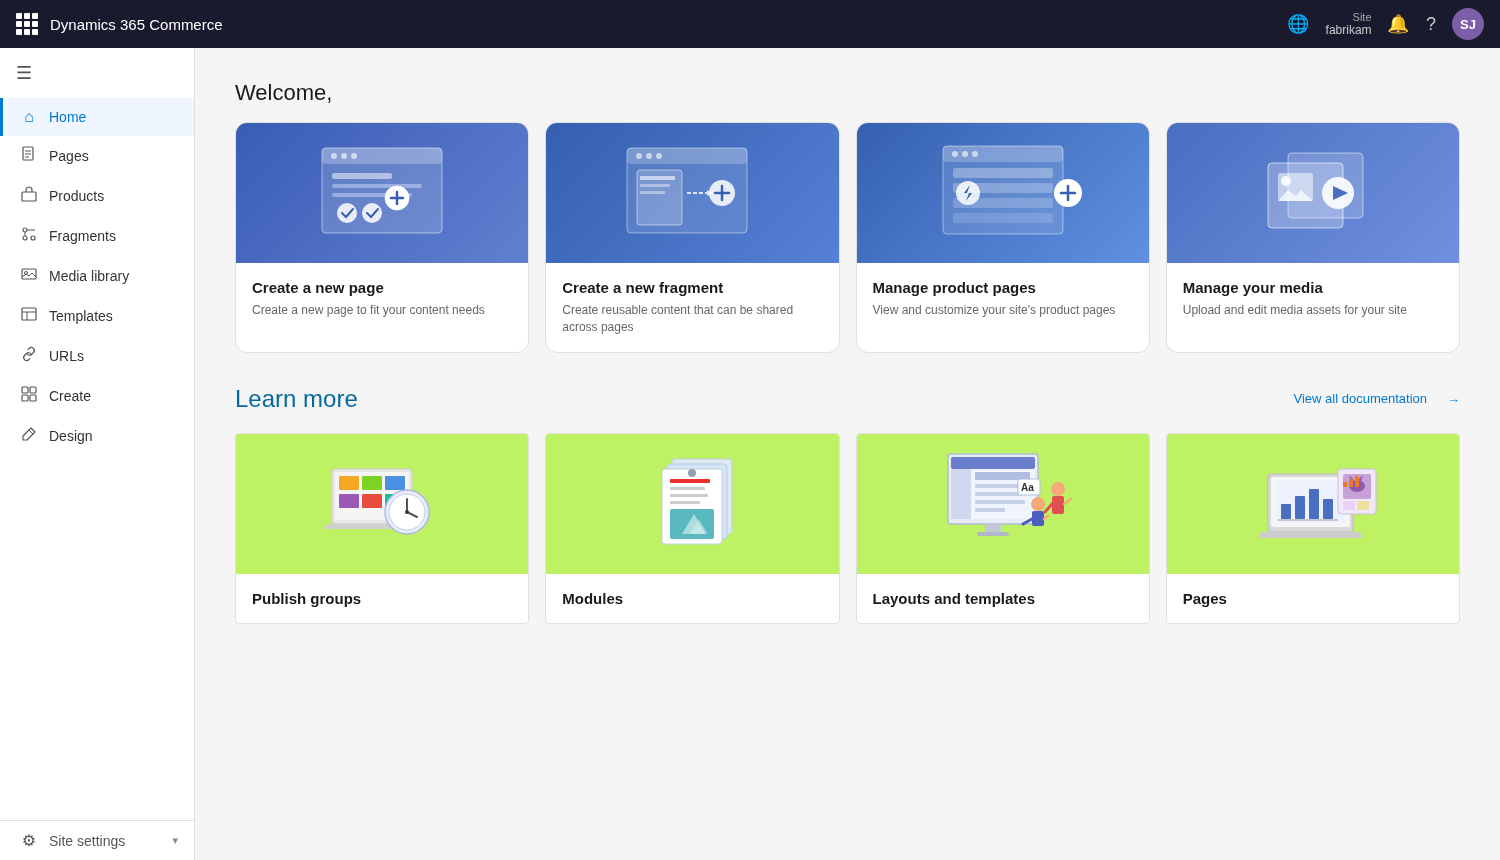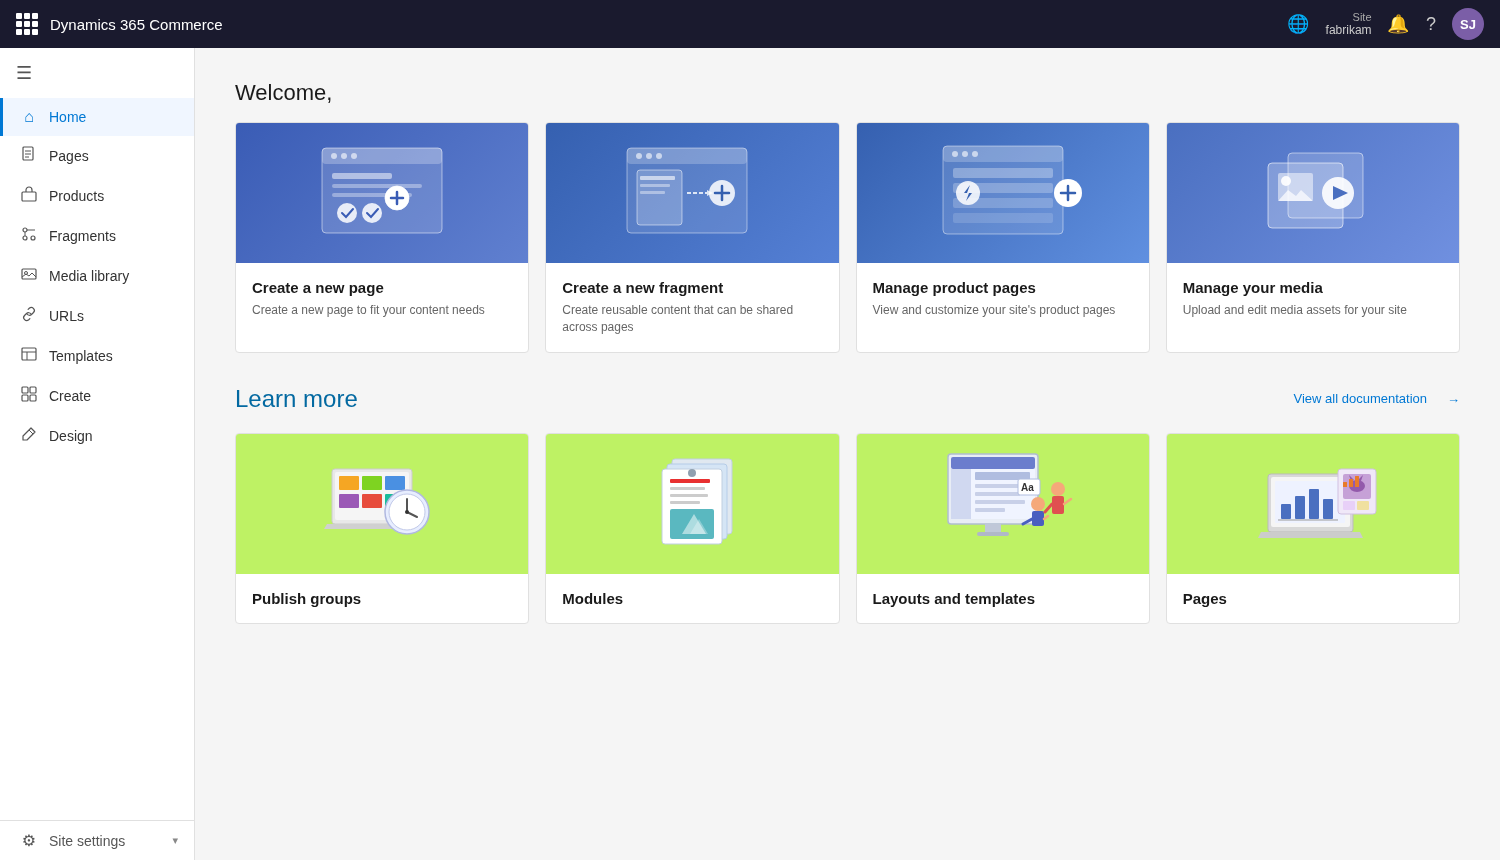--- a/index.html
+++ b/index.html
@@ -54,21 +54,21 @@
 
     
     .main-content { flex: 1; overflow-y: auto; padding: 32px 40px; background: #f5f5f5; }
 
     .welcome-title { font-size: 22px; font-weight: 400; color: #1a1a1a; margin-bottom: 16px; }
 
     
     .cards-grid { display: grid; grid-template-columns: repeat(4, 1fr); gap: 16px; margin-bottom: 32px; }
     .card {
       background: #fff;
-      border-radius: 4px;
+      border-radius: 12px;
       overflow: hidden;
       border: 1px solid #e0e0e0;
       cursor: pointer;
       transition: box-shadow 0.2s;
     }
     .card-image { height: 140px; background: linear-gradient(135deg, #3a5cb5, #5a7fdb); display: flex; align-items: center; justify-content: center; overflow: hidden; position: relative; }
     .card-body { padding: 16px; }
     .card-title { font-size: 15px; font-weight: 600; color: #1a1a1a; margin-bottom: 6px; }
     .card-desc { font-size: 12px; color: #666; line-height: 1.4; }
 
@@ -171,35 +171,35 @@
             <rect x="1" y="3" width="14" height="10" rx="1" fill="none" stroke="#555" stroke-width="1.2"></rect>
             <circle cx="5" cy="7" r="1.5" fill="none" stroke="#555" stroke-width="1"></circle>
             <path d="M1 11 L5 8 L8 10 L11 7 L15 11" fill="none" stroke="#555" stroke-width="1"></path>
           </svg>
       </span>
       <span>Media library</span>
     </div>
     <div class="sidebar-item">
       <span class="sidebar-icon">
         <svg width="16" height="16" viewBox="0 0 16 16">
-            <path d="M6 8a3 3 0 0 0 4.5.5l2-2a3 3 0 0 0-4.24-4.24l-1.15 1.14" fill="none" stroke="#555" stroke-width="1.2" stroke-linecap="round"></path>
-            <path d="M10 8a3 3 0 0 0-4.5-.5l-2 2a3 3 0 0 0 4.24 4.24l1.14-1.14" fill="none" stroke="#555" stroke-width="1.2" stroke-linecap="round"></path>
-          </svg>
-      </span>
-      <span>URLs</span>
-    </div>
-    <div class="sidebar-item">
-      <span class="sidebar-icon">
-        <svg width="16" height="16" viewBox="0 0 16 16">
             <rect x="1" y="2" width="14" height="12" rx="1" fill="none" stroke="#555" stroke-width="1.2"></rect>
             <line x1="1" y1="6" x2="15" y2="6" stroke="#555" stroke-width="1"></line>
             <line x1="6" y1="6" x2="6" y2="14" stroke="#555" stroke-width="1"></line>
           </svg>
       </span>
       <span>Templates</span>
+    </div>
+    <div class="sidebar-item">
+      <span class="sidebar-icon">
+        <svg width="16" height="16" viewBox="0 0 16 16">
+            <path d="M6 8a3 3 0 0 0 4.5.5l2-2a3 3 0 0 0-4.24-4.24l-1.15 1.14" fill="none" stroke="#555" stroke-width="1.2" stroke-linecap="round"></path>
+            <path d="M10 8a3 3 0 0 0-4.5-.5l-2 2a3 3 0 0 0 4.24 4.24l1.14-1.14" fill="none" stroke="#555" stroke-width="1.2" stroke-linecap="round"></path>
+          </svg>
+      </span>
+      <span>URLs</span>
     </div>
     <div class="sidebar-item">
       <span class="sidebar-icon">
         <svg width="16" height="16" viewBox="0 0 16 16">
             <rect x="1" y="1" width="6" height="6" rx="1" fill="none" stroke="#555" stroke-width="1.2"></rect>
             <rect x="9" y="1" width="6" height="6" rx="1" fill="none" stroke="#555" stroke-width="1.2"></rect>
             <rect x="1" y="9" width="6" height="6" rx="1" fill="none" stroke="#555" stroke-width="1.2"></rect>
             <rect x="9" y="9" width="6" height="6" rx="1" fill="none" stroke="#555" stroke-width="1.2"></rect>
           </svg>
       </span>

